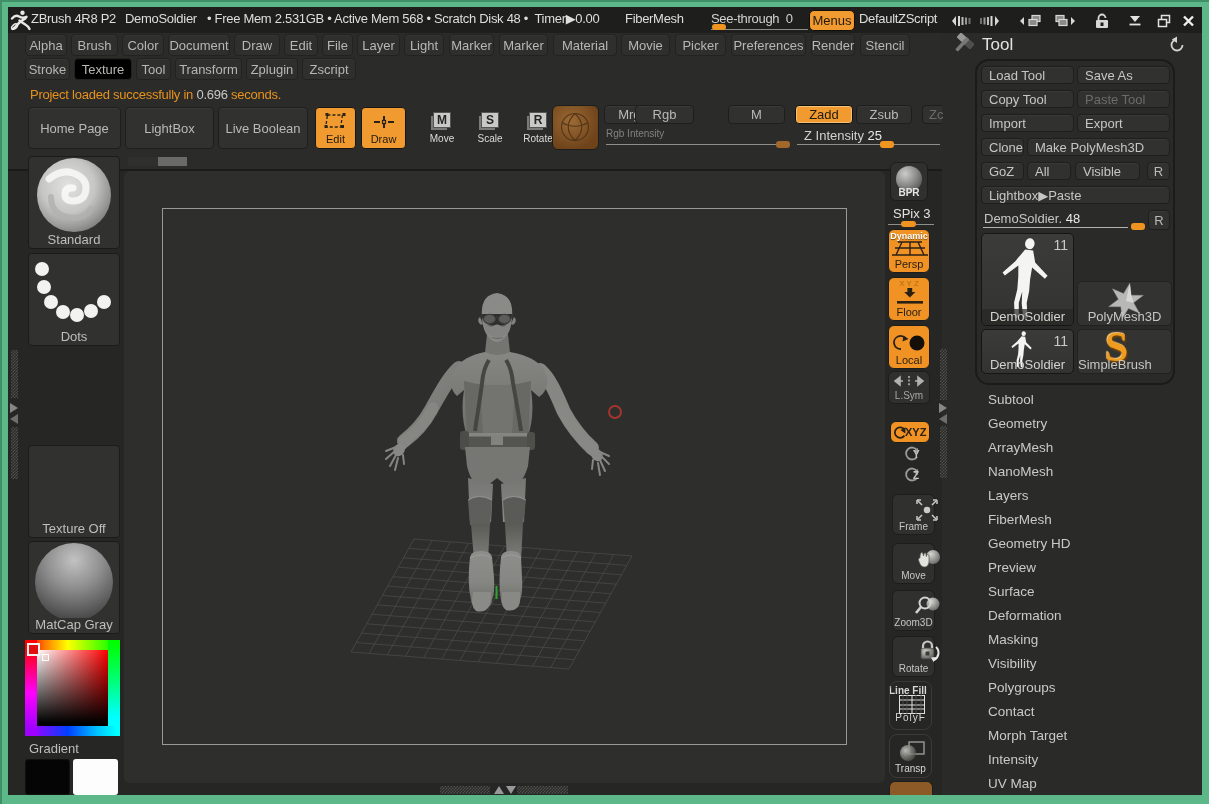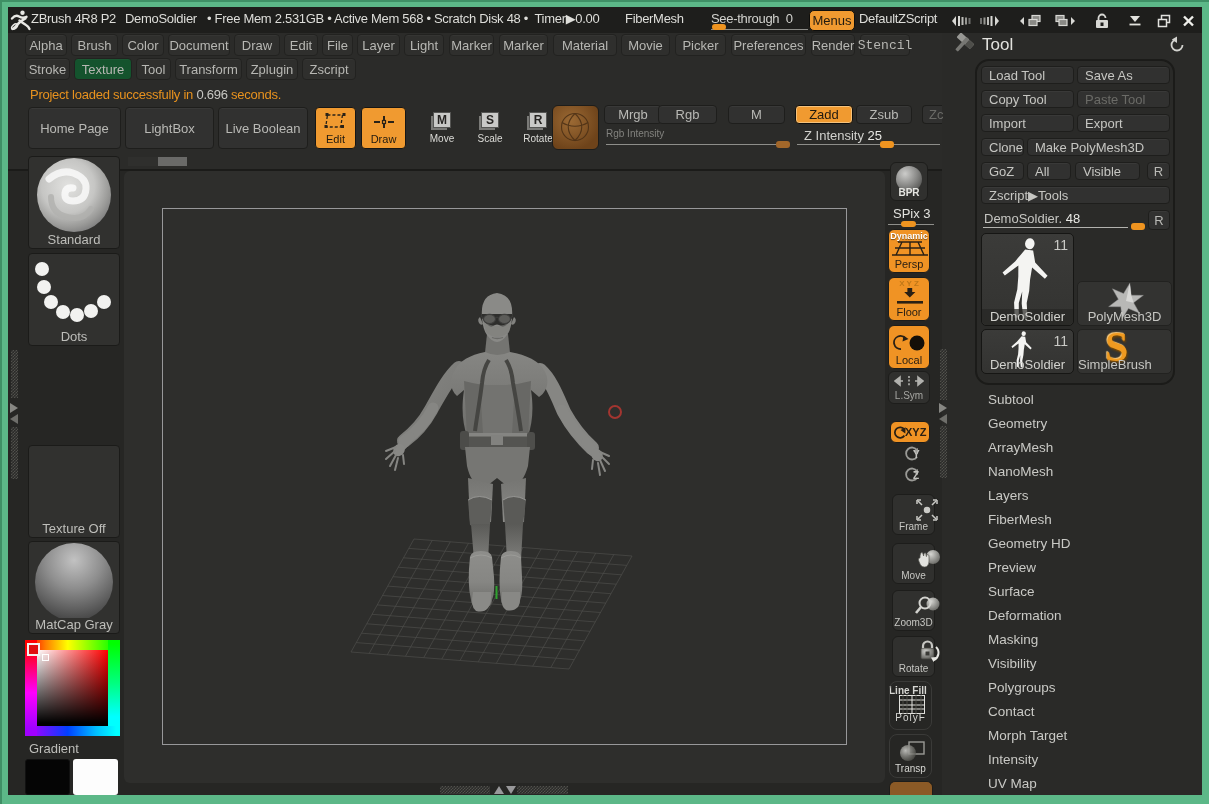--- a/index.html
+++ b/index.html
@@ -98,23 +98,23 @@
 <div style="position:absolute;left:314px;top:27px;width:31px;height:22px;background:#2f2f2d;border:1px solid #222220;border-radius:4px;color:#b7b7b3;font-size:13px;display:flex;align-items:center;justify-content:center;box-shadow:inset 0 1px 0 rgba(255,255,255,0.03);white-space:nowrap;">File</div>
 <div style="position:absolute;left:349px;top:27px;width:43px;height:22px;background:#2f2f2d;border:1px solid #222220;border-radius:4px;color:#b7b7b3;font-size:13px;display:flex;align-items:center;justify-content:center;box-shadow:inset 0 1px 0 rgba(255,255,255,0.03);white-space:nowrap;">Layer</div>
 <div style="position:absolute;left:396px;top:27px;width:40px;height:22px;background:#2f2f2d;border:1px solid #222220;border-radius:4px;color:#b7b7b3;font-size:13px;display:flex;align-items:center;justify-content:center;box-shadow:inset 0 1px 0 rgba(255,255,255,0.03);white-space:nowrap;">Light</div>
 <div style="position:absolute;left:441px;top:27px;width:45px;height:22px;background:#2f2f2d;border:1px solid #222220;border-radius:4px;color:#b7b7b3;font-size:13px;display:flex;align-items:center;justify-content:center;box-shadow:inset 0 1px 0 rgba(255,255,255,0.03);white-space:nowrap;">Marker</div>
 <div style="position:absolute;left:491px;top:27px;width:49px;height:22px;background:#2f2f2d;border:1px solid #222220;border-radius:4px;color:#b7b7b3;font-size:13px;display:flex;align-items:center;justify-content:center;box-shadow:inset 0 1px 0 rgba(255,255,255,0.03);white-space:nowrap;">Marker</div>
 <div style="position:absolute;left:545px;top:27px;width:64px;height:22px;background:#2f2f2d;border:1px solid #222220;border-radius:4px;color:#b7b7b3;font-size:13px;display:flex;align-items:center;justify-content:center;box-shadow:inset 0 1px 0 rgba(255,255,255,0.03);white-space:nowrap;">Material</div>
 <div style="position:absolute;left:613px;top:27px;width:49px;height:22px;background:#2f2f2d;border:1px solid #222220;border-radius:4px;color:#b7b7b3;font-size:13px;display:flex;align-items:center;justify-content:center;box-shadow:inset 0 1px 0 rgba(255,255,255,0.03);white-space:nowrap;">Movie</div>
 <div style="position:absolute;left:667px;top:27px;width:51px;height:22px;background:#2f2f2d;border:1px solid #222220;border-radius:4px;color:#b7b7b3;font-size:13px;display:flex;align-items:center;justify-content:center;box-shadow:inset 0 1px 0 rgba(255,255,255,0.03);white-space:nowrap;">Picker</div>
 <div style="position:absolute;left:723px;top:27px;width:75px;height:22px;background:#2f2f2d;border:1px solid #222220;border-radius:4px;color:#b7b7b3;font-size:13px;display:flex;align-items:center;justify-content:center;box-shadow:inset 0 1px 0 rgba(255,255,255,0.03);white-space:nowrap;">Preferences</div>
 <div style="position:absolute;left:803px;top:27px;width:44px;height:22px;background:#2f2f2d;border:1px solid #222220;border-radius:4px;color:#b7b7b3;font-size:13px;display:flex;align-items:center;justify-content:center;box-shadow:inset 0 1px 0 rgba(255,255,255,0.03);white-space:nowrap;">Render</div>
-<div style="position:absolute;left:852px;top:27px;width:50px;height:22px;background:#2f2f2d;border:1px solid #222220;border-radius:4px;color:#b7b7b3;font-size:13px;display:flex;align-items:center;justify-content:center;box-shadow:inset 0 1px 0 rgba(255,255,255,0.03);white-space:nowrap;font-family:Liberation Mono, monospace;">Stencil</div>
+<div style="position:absolute;left:852px;top:27px;width:50px;height:22px;background:#2f2f2d;border:1px solid #222220;border-radius:4px;color:#b7b7b3;font-size:13px;display:flex;align-items:center;justify-content:center;box-shadow:inset 0 1px 0 rgba(255,255,255,0.03);white-space:nowrap;">Stencil</div>
 <div style="position:absolute;left:17px;top:51px;width:45px;height:22px;background:#2f2f2d;border:1px solid #222220;border-radius:4px;color:#b7b7b3;font-size:13px;display:flex;align-items:center;justify-content:center;box-shadow:inset 0 1px 0 rgba(255,255,255,0.03);white-space:nowrap;">Stroke</div>
-<div style="position:absolute;left:66px;top:51px;width:58px;height:22px;background:#14532d;border:1px solid #222220;border-radius:4px;color:#b7b7b3;font-size:13px;display:flex;align-items:center;justify-content:center;box-shadow:inset 0 1px 0 rgba(255,255,255,0.03);white-space:nowrap;">Texture</div>
+<div style="position:absolute;left:66px;top:51px;width:58px;height:22px;background:#000000;border:1px solid #222220;border-radius:4px;color:#b7b7b3;font-size:13px;display:flex;align-items:center;justify-content:center;box-shadow:inset 0 1px 0 rgba(255,255,255,0.03);white-space:nowrap;">Texture</div>
 <div style="position:absolute;left:128px;top:51px;width:35px;height:22px;background:#2f2f2d;border:1px solid #222220;border-radius:4px;color:#b7b7b3;font-size:13px;display:flex;align-items:center;justify-content:center;box-shadow:inset 0 1px 0 rgba(255,255,255,0.03);white-space:nowrap;">Tool</div>
 <div style="position:absolute;left:167px;top:51px;width:67px;height:22px;background:#2f2f2d;border:1px solid #222220;border-radius:4px;color:#b7b7b3;font-size:13px;display:flex;align-items:center;justify-content:center;box-shadow:inset 0 1px 0 rgba(255,255,255,0.03);white-space:nowrap;">Transform</div>
 <div style="position:absolute;left:238px;top:51px;width:52px;height:22px;background:#2f2f2d;border:1px solid #222220;border-radius:4px;color:#b7b7b3;font-size:13px;display:flex;align-items:center;justify-content:center;box-shadow:inset 0 1px 0 rgba(255,255,255,0.03);white-space:nowrap;">Zplugin</div>
 <div style="position:absolute;left:294px;top:51px;width:54px;height:22px;background:#2f2f2d;border:1px solid #222220;border-radius:4px;color:#b7b7b3;font-size:13px;display:flex;align-items:center;justify-content:center;box-shadow:inset 0 1px 0 rgba(255,255,255,0.03);white-space:nowrap;">Zscript</div>
 
   <div style="left:22px;top:80px;font-size:13px;color:#e8921e;white-space:nowrap;letter-spacing:-0.25px;">Project loaded successfully in <span style="position:static;color:#c8c8c4;">0.696</span> seconds.</div>
 
   <div class="btn" style="left:20px;top:100px;width:93px;height:42px;font-size:13px;">
         <span style="position:static;">Home Page</span>
       </div>
@@ -156,21 +156,21 @@
           <g fill="none" stroke="#4a2f15" stroke-width="1.1" opacity="0.85">
 <circle cx="22" cy="21" r="13.5"></circle>
             <path d="M22 7.5 C13 16 13 26 22 34.5 C31 26 31 16 22 7.5"></path>
             <path d="M9 16.5 C17 21.5 27 21.5 35 16.5"></path>
           </g>
         </svg>
       </div>
 <div class="btn" style="left:596px;top:98px;width:58px;height:19px;font-size:13px;">
         <span style="position:static;">Mrgb</span>
       </div>
-<div class="btn" style="left:650px;top:98px;width:59px;height:19px;font-size:13px;">
+<div class="btn" style="left:627px;top:98px;width:59px;height:19px;font-size:13px;">
         <span style="position:static;">Rgb</span>
       </div>
 <div class="btn" style="left:720px;top:98px;width:57px;height:19px;font-size:13px;">
         <span style="position:static;">M</span>
       </div>
 <div class="obtn" style="left:787px;top:98px;width:58px;height:19px;border-color:#0e0e0c;box-shadow:inset 0 0 0 1px #f5c27c;">Zadd</div>
 <div class="btn" style="left:848px;top:98px;width:56px;height:19px;font-size:13px;">
         <span style="position:static;">Zsub</span>
       </div>
 <div class="btn" style="left:914px;top:98px;width:20px;height:19px;color:#6b6b67;border-right:none;border-radius:4px 0 0 4px;justify-content:flex-start;padding-left:6px;box-shadow:none;">Zc</div>
@@ -573,21 +573,21 @@
 <div class="btn" style="left:973px;top:83px;width:93px;height:18px;color:#c6c6c2;justify-content:flex-start;padding-left:7px;">Copy Tool</div>
 <div class="btn" style="left:1069px;top:83px;width:93px;height:18px;color:#6b6b67;justify-content:flex-start;padding-left:7px;">Paste Tool</div>
 <div class="btn" style="left:973px;top:107px;width:93px;height:18px;color:#c6c6c2;justify-content:flex-start;padding-left:7px;">Import</div>
 <div class="btn" style="left:1069px;top:107px;width:93px;height:18px;color:#c6c6c2;justify-content:flex-start;padding-left:7px;">Export</div>
 <div class="btn" style="left:973px;top:131px;width:43px;height:18px;color:#c6c6c2;justify-content:flex-start;padding-left:7px;">Clone</div>
 <div class="btn" style="left:1019px;top:131px;width:143px;height:18px;color:#c6c6c2;justify-content:flex-start;padding-left:7px;">Make PolyMesh3D</div>
 <div class="btn" style="left:973px;top:155px;width:43px;height:18px;color:#c6c6c2;justify-content:flex-start;padding-left:7px;">GoZ</div>
 <div class="btn" style="left:1019px;top:155px;width:44px;height:18px;color:#c6c6c2;justify-content:flex-start;padding-left:7px;">All</div>
 <div class="btn" style="left:1067px;top:155px;width:65px;height:18px;color:#c6c6c2;justify-content:flex-start;padding-left:7px;">Visible</div>
 <div class="btn" style="left:1139px;top:155px;width:23px;height:18px;">R</div>
-<div class="btn" style="left:973px;top:179px;width:189px;height:18px;color:#c6c6c2;justify-content:flex-start;padding-left:7px;">Zscript▶Tools</div>
+<div class="btn" style="left:973px;top:179px;width:189px;height:18px;color:#c6c6c2;justify-content:flex-start;padding-left:7px;">Lightbox▶Paste</div>
 <div style="left:976px;top:204px;font-size:13px;color:#c6c6c2;white-space:nowrap;">DemoSoldier.&nbsp;<span style="color:#e9e9e5;">48</span></div>
 <div style="left:975px;top:220px;width:145px;height:1px;background:#b2b2ae;"></div>
 <div style="left:1123px;top:216px;width:14px;height:7px;border-radius:3px;background:#ef9420;"></div>
 <div class="btn" style="left:1140px;top:203px;width:22px;height:20px;">R</div>
 <div style="left:973px;top:226px;width:93px;height:93px;background:linear-gradient(#3b3b39,#333331);border:1px solid #161614;border-radius:5px;">
 <div style="position:absolute;right:5px;top:3px;font-size:14px;color:#cacac6;">11</div>
 <svg width="66" height="84" viewBox="0 0 34 46" style="position:absolute;left:11px;top:4px;">
           <g transform="rotate(6 17 23)">
             <g fill="#f4f4f2">
 <ellipse cx="17" cy="3" rx="2.6" ry="3"></ellipse>

